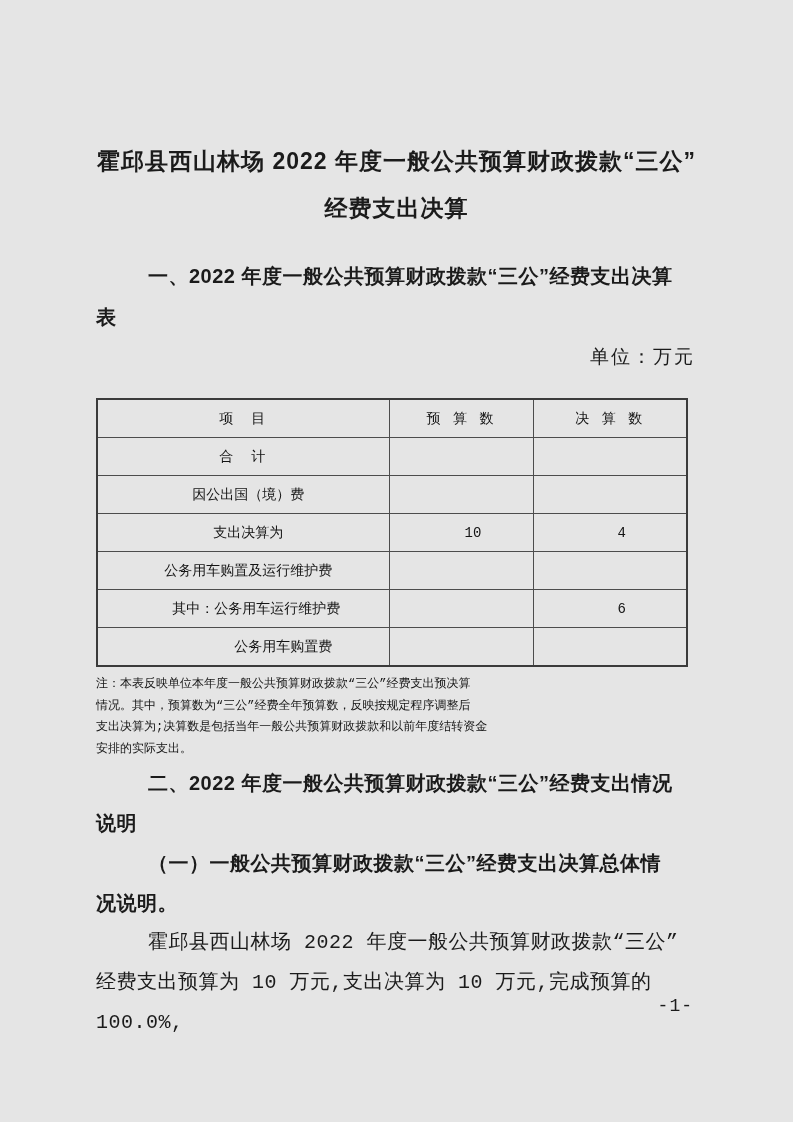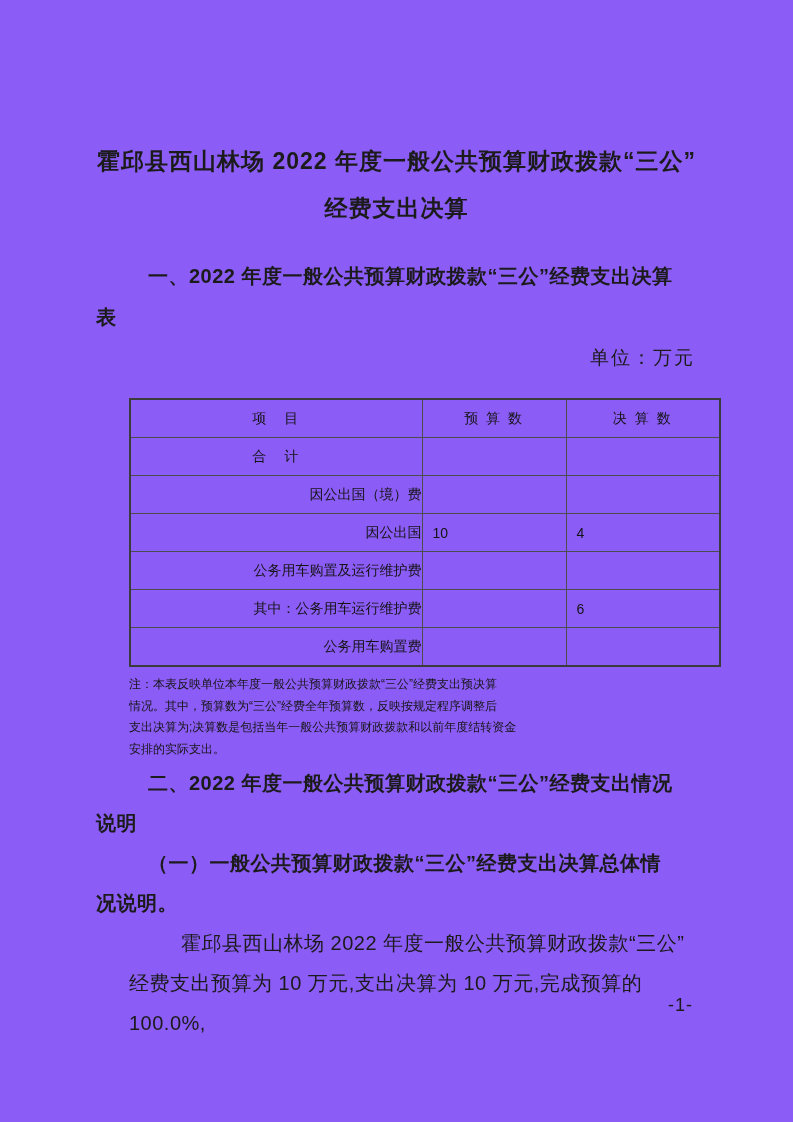--- a/index.html
+++ b/index.html
@@ -1,28 +1,28 @@
 <!DOCTYPE html>
 <html lang="zh"><head>
 <meta charset="utf-8">
 <style>
   html, body { margin: 0; padding: 0; background: #ffffff; }
   .page {
     position: relative;
     width: 793px;
     height: 1122px;
     margin: 0 auto;
-    background: #8b5cf6;
+    background: #e5e5e5;
     box-sizing: border-box;
     padding: 0 96px;
     overflow: hidden;
     color: #1b1b1b;
   }
   .sans { font-family: "Liberation Sans", "DejaVu Sans", sans-serif; }
-  .serif { font-family: Liberation Sans, sans-serif; margin-left: 33px; }
+  .serif { font-family: Liberation Mono, monospace; }
 
   .doc-title {
     margin-top: 138px;
     text-align: center;
     font-size: 23px;
     font-weight: 700;
     line-height: 47px;
     letter-spacing: 1px;
   }
   .sec1-heading {
@@ -50,30 +50,30 @@
     width: 592px;
     table-layout: fixed;
     font-size: 14px;
     color: #141414;
     border: 2px solid #3b3b3b;
   }
   .budget-table th, .budget-table td {
     border: 1px solid #4c4c4c;
     height: 37px;
     padding: 0 0 0 10px;
-    text-align: right;
+    text-align: center;
     font-weight: normal;
     overflow: hidden;
     white-space: nowrap;
   }
   .budget-table col.c1 { width: 49.5%; }
   .budget-table col.c2 { width: 24.4%; }
   .budget-table col.c3 { width: 26.1%; }
   .budget-table .center { text-align: center; padding-left: 0; letter-spacing: 2px; }
-  .budget-table .num { text-align: left; padding-left: 10px; }
+  .budget-table .num { text-align: center; padding-left: 24px; }
   .budget-table .ind1 { padding-left: 26px; }
   .budget-table .ind2 { padding-left: 80px; }
 
   .table-note {
     margin-top: 7px;
     font-size: 12px;
     line-height: 21.5px;
     color: #161616;
   }
 
@@ -129,21 +129,21 @@
         <td class="center">合　计</td>
         <td class="num"></td>
         <td class="num"></td>
       </tr>
       <tr>
         <td>因公出国（境）费</td>
         <td class="num"></td>
         <td class="num"></td>
       </tr>
       <tr>
-        <td>因公出国</td>
+        <td>支出决算为</td>
         <td class="num">10</td>
         <td class="num">4</td>
       </tr>
       <tr>
         <td>公务用车购置及运行维护费</td>
         <td class="num"></td>
         <td class="num"></td>
       </tr>
       <tr>
         <td class="ind1">其中：公务用车运行维护费</td>

